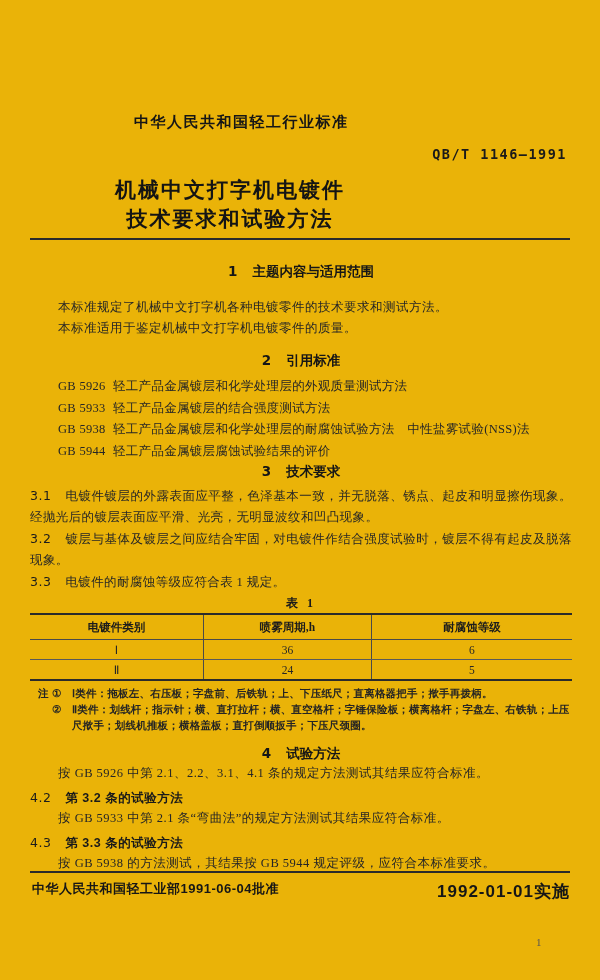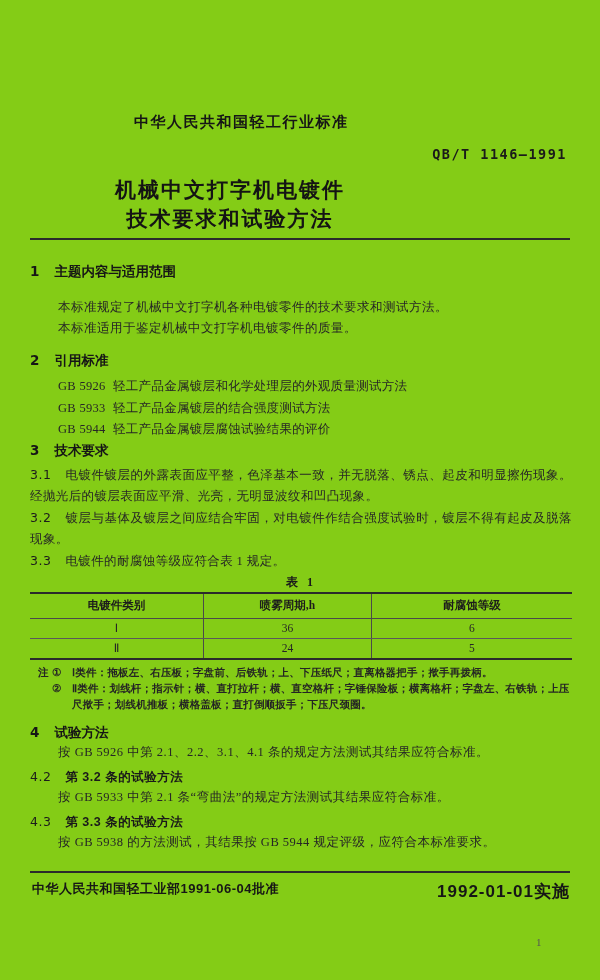--- a/index.html
+++ b/index.html
@@ -1,20 +1,20 @@
 <!DOCTYPE html>
 <html><head>
 <meta charset="utf-8">
 <style>
   html, body { margin: 0; padding: 0; background: #ffffff; }
   .page {
     position: relative;
     width: 600px;
     height: 980px;
-    background: #84cc16;
+    background: #eab308;
     font-family: "Liberation Serif", serif;
     color: #262626;
     overflow: hidden;
   }
   
   .std-label {
     position: absolute; left: 134px; top: 113px;
     font-family: "Liberation Sans", sans-serif;
     font-weight: bold; font-size: 15px; letter-spacing: 1.5px; color: #161616;
   }
@@ -31,20 +31,21 @@
   }
   .rule { position: absolute; left: 30px; width: 540px; background: #2b2b2b; }
   .top-rule { top: 238px; height: 2px; }
   .footer-rule { top: 871px; height: 2px; }
   
   .content { position: absolute; left: 30px; top: 256px; width: 542px; }
   .sec-heading {
     font-family: "Liberation Sans", sans-serif;
     font-weight: bold; font-size: 13.5px; color: #161616;
     line-height: 18px;
+    text-align: center;
   }
   .sec-heading .sec-num { font-family: "DejaVu Sans", sans-serif; font-weight: 600; margin-right: 15px; }
   .h1 { margin-top: 6px; }
   .h2 { margin-top: 12px; }
   .h3 { margin-top: 0px; }
   .h4 { margin-top: 10px; }
   .body-para { margin: 0; font-size: 12.5px; line-height: 21px; letter-spacing: 0.5px; }
   .indent { padding-left: 28px; }
   .p1 { margin-top: 16px; }
   .refs { margin-top: 6px; }
@@ -116,20 +117,23 @@
 
     <div class="sec-heading h2">
       <span class="sec-num">2</span><span>引用标准</span>
     </div>
     <div class="refs">
       <div class="ref-row">
         <span class="ref-code">GB 5926</span><span>轻工产品金属镀层和化学处理层的外观质量测试方法</span>
       </div>
       <div class="ref-row">
         <span class="ref-code">GB 5933</span><span>轻工产品金属镀层的结合强度测试方法</span>
+      </div>
+      <div class="ref-row">
+        <span class="ref-code">GB 5938</span><span>轻工产品金属镀层和化学处理层的耐腐蚀试验方法　中性盐雾试验(NSS)法</span>
       </div>
       <div class="ref-row">
         <span class="ref-code">GB 5944</span><span>轻工产品金属镀层腐蚀试验结果的评价</span>
       </div>
     </div>
 
     <div class="sec-heading h3">
       <span class="sec-num">3</span><span>技术要求</span>
     </div>
     <p class="clause c-first">

